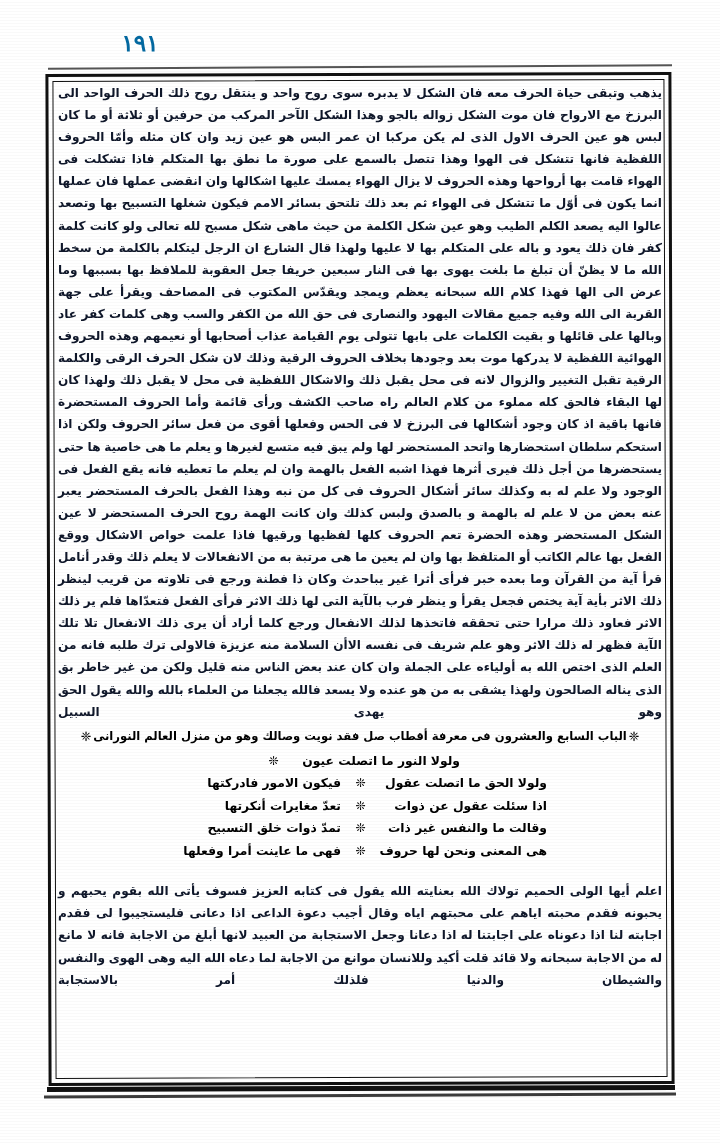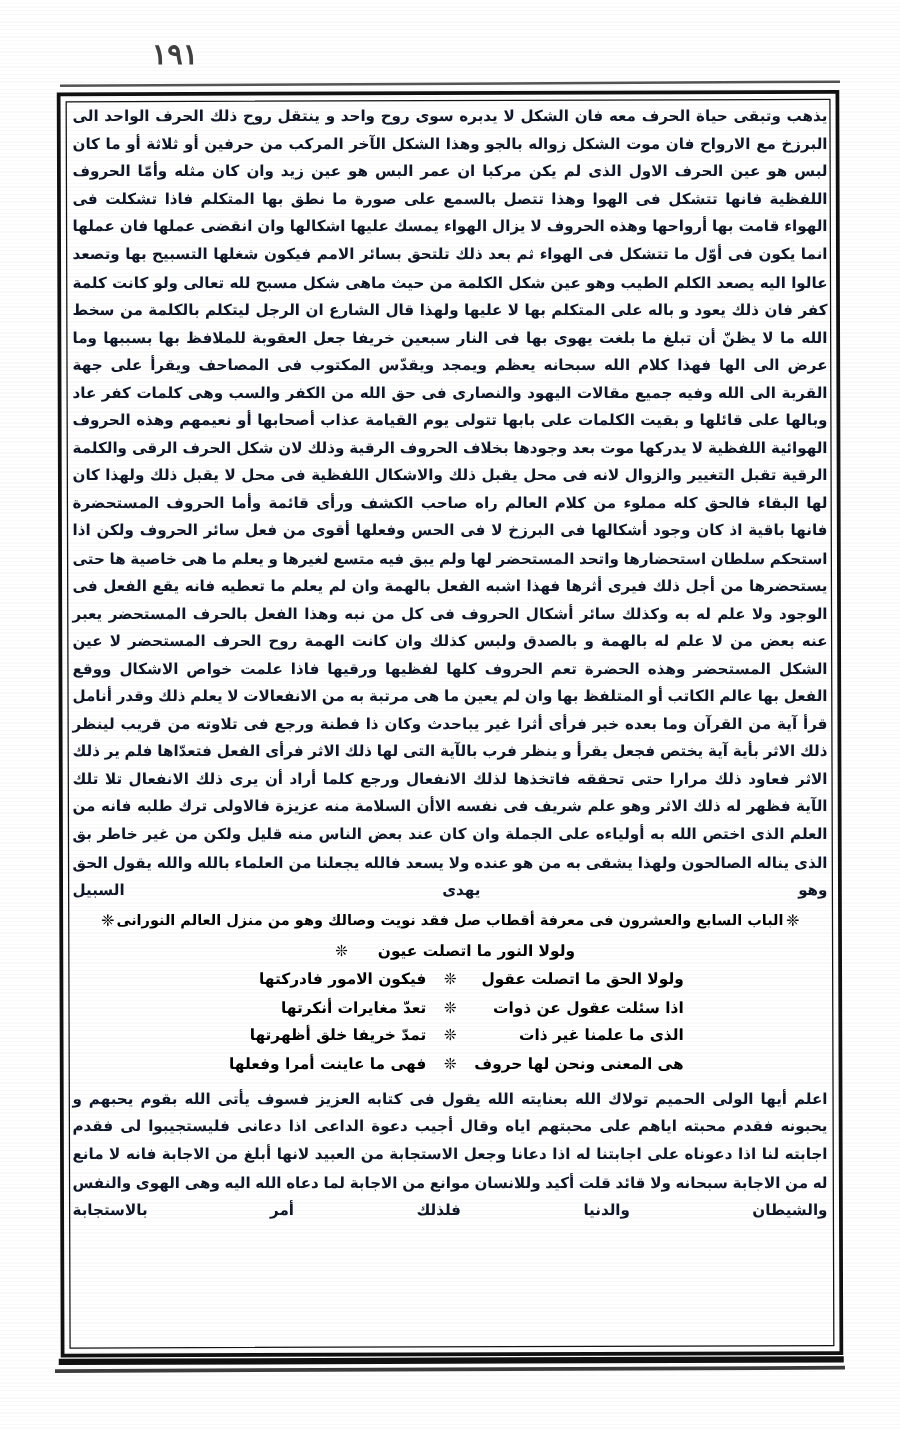--- a/index.html
+++ b/index.html
@@ -24,21 +24,21 @@
   
   .page-number {
     position: absolute;
     top: 30px;
     left: 0;
     width: 280px;
     text-align: center;
     font-family: Liberation Serif, serif;
     font-size: 23px;
     font-weight: bold;
-    color: #404040;
+    color: #0369a1;
     letter-spacing: 1px;
     direction: rtl;
   }
 
   
   .frame {
     position: absolute;
     left: 47px;
     top: 73px;
     width: 626px;
@@ -164,21 +164,21 @@
   .verse-sep {
     display: inline-block;
     width: 26px;
     text-align: center;
     font-size: 12px;
     font-weight: bold;
   }
 
   
   .closing {
-    margin-top: 6px;
+    margin-top: 18px;
   }
 
   
   .grain {
     position: absolute;
     inset: 0;
     pointer-events: none;
     opacity: 0.05;
     background:
       repeating-linear-gradient(0deg, rgba(0,0,0,.5) 0 1px, rgba(0,0,0,0) 1px 3px);
@@ -223,23 +223,23 @@
         <span class="hemistich left">فيكون الامور فادركتها</span>
       </div>
 
       <div class="verse-line">
         <span class="hemistich right">اذا سئلت عقول عن ذوات</span>
         <span class="verse-sep">❊</span>
         <span class="hemistich left">تعدّ مغايرات أنكرتها</span>
       </div>
 
       <div class="verse-line">
-        <span class="hemistich right">الذى ما علمنا غير ذات</span>
-        <span class="verse-sep">❊</span>
-        <span class="hemistich left">تمدّ خريفا خلق أظهرتها</span>
+        <span class="hemistich right">وقالت ما والنفس غير ذات</span>
+        <span class="verse-sep">❊</span>
+        <span class="hemistich left">تمدّ ذوات خلق التسبيح</span>
       </div>
 
       <div class="verse-line">
         <span class="hemistich right">هى المعنى ونحن لها حروف</span>
         <span class="verse-sep">❊</span>
         <span class="hemistich left">فهى ما عاينت أمرا وفعلها</span>
       </div>
 
     </div>
 

